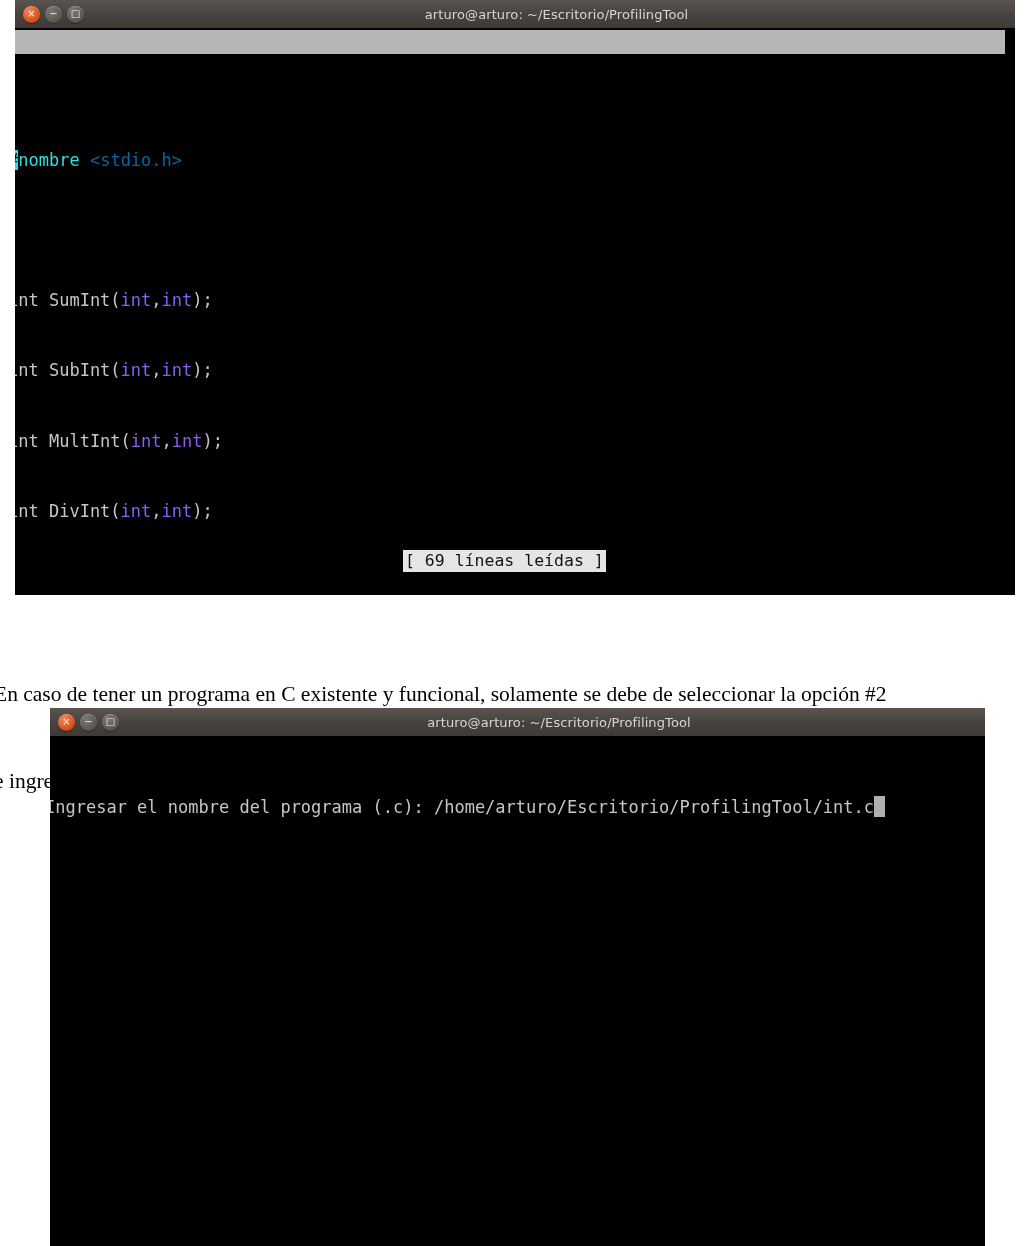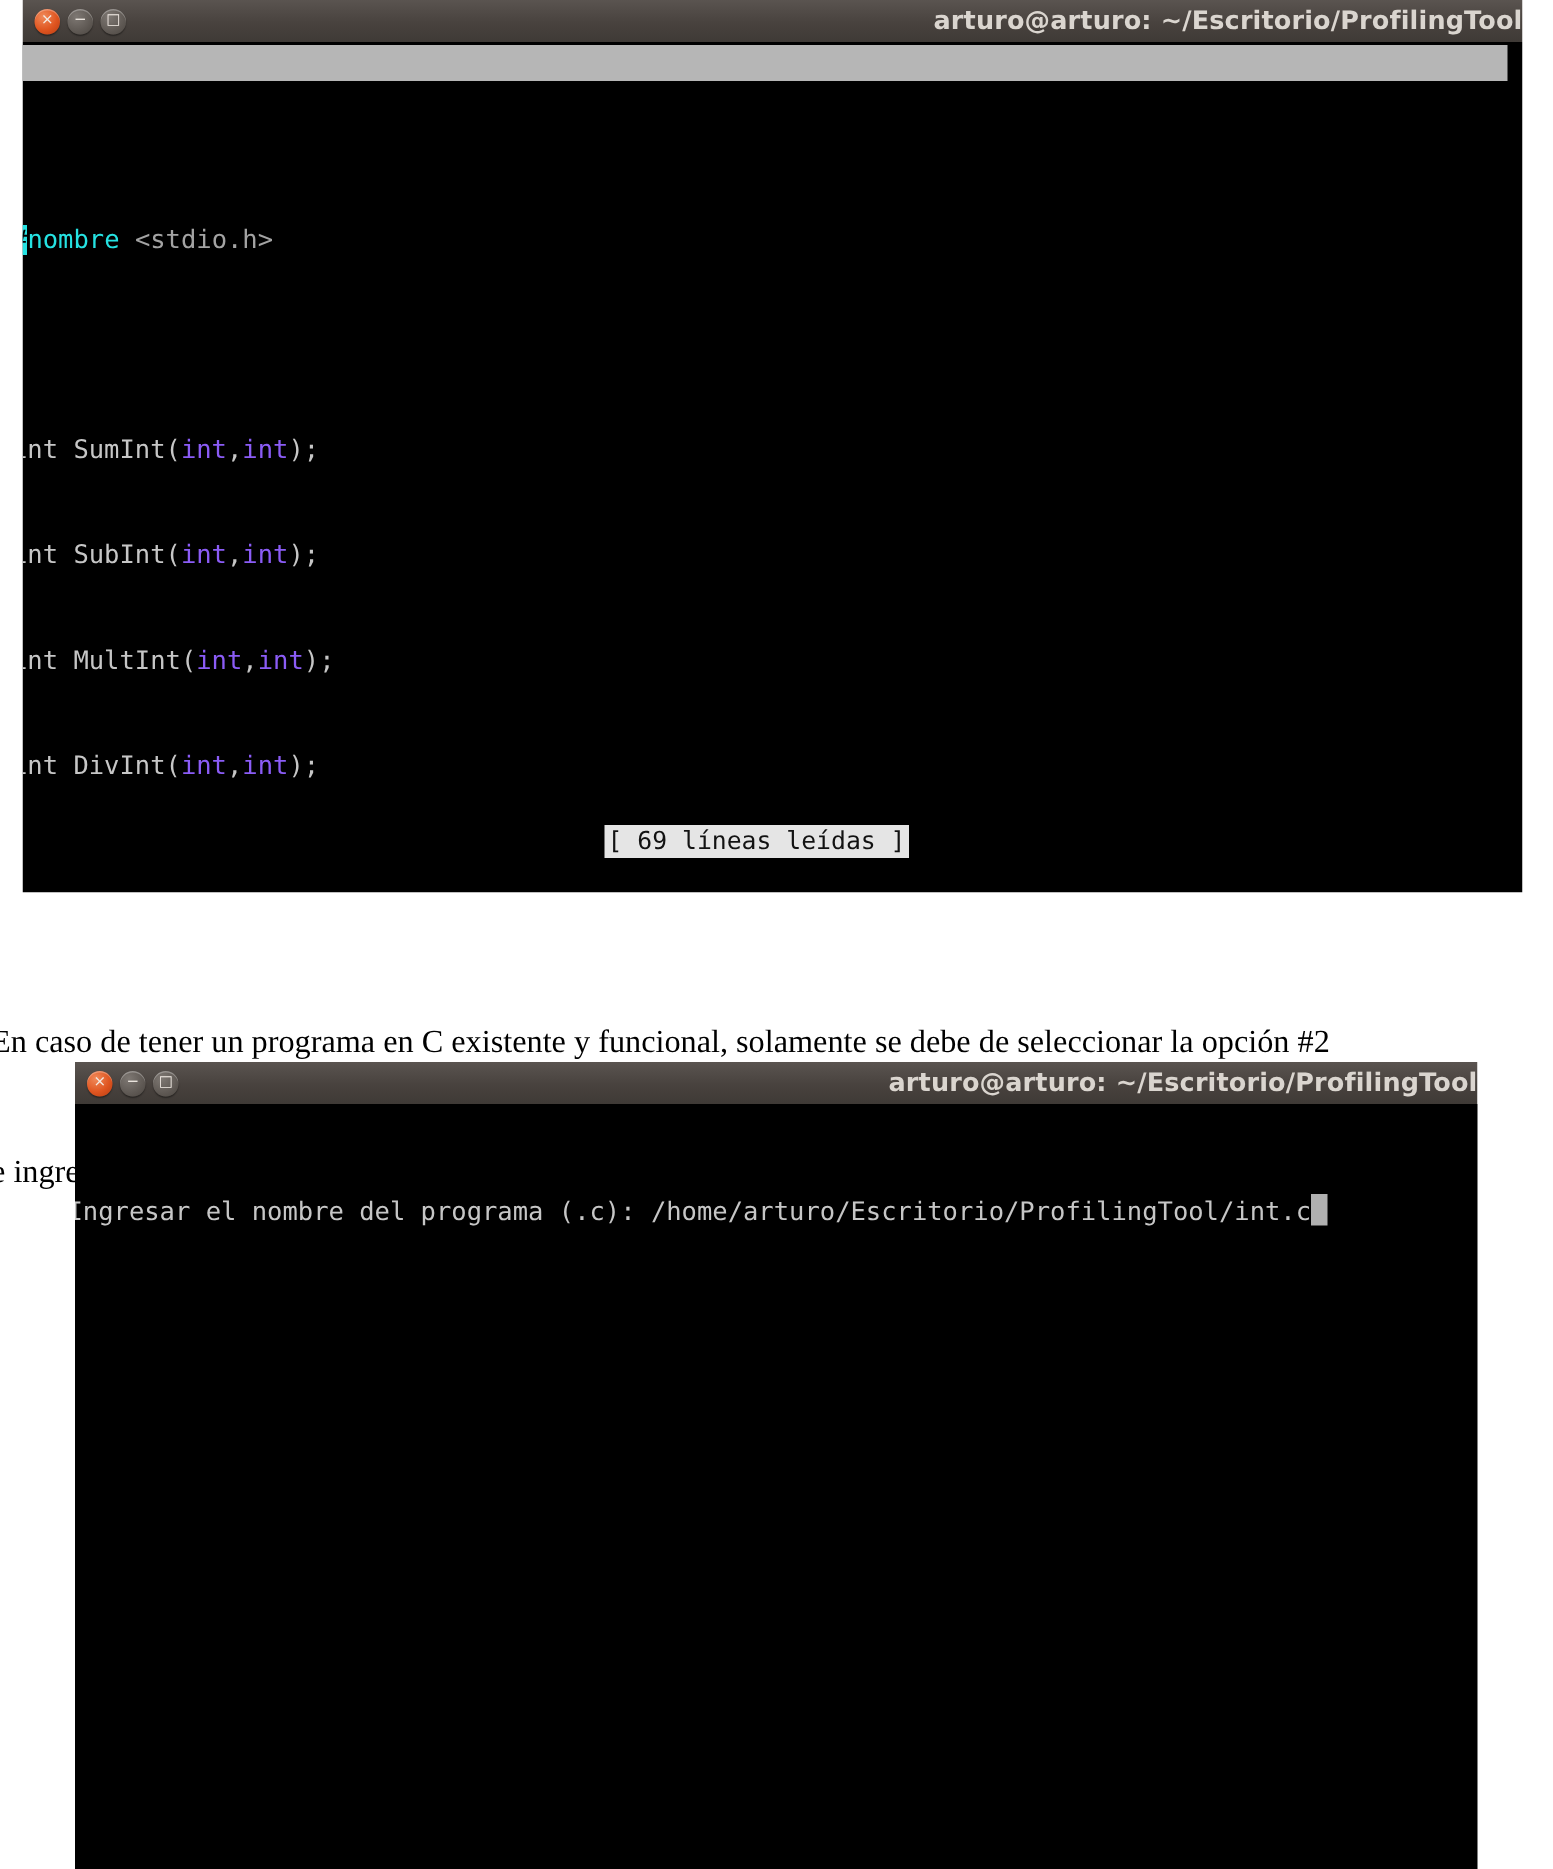--- a/index.html
+++ b/index.html
@@ -27,26 +27,26 @@
     font-family:"DejaVu Sans", sans-serif;
     font-size:10px;line-height:1;
     color:#f3ece6;
     box-shadow:inset 0 1px 0 rgba(255,255,255,.28), 0 1px 1px rgba(0,0,0,.4);
   }
   .wbtn.close{background:radial-gradient(circle at 35% 30%,#f08a5a 0%,#df5520 55%,#b83c11 100%);}
   .wbtn.min{background:radial-gradient(circle at 35% 30%,#7e7873 0%,#5f5954 60%,#4b4641 100%);}
   .wbtn.max{background:radial-gradient(circle at 35% 30%,#7e7873 0%,#5f5954 60%,#4b4641 100%);}
   .wbtn .glyph{position:relative;top:-0.5px;}
   .wtitle{
-    flex:1;text-align:right;
+    flex:1;text-align:center;
     margin-left:14px;
     color:#dad5cf;
     font-family:"DejaVu Sans", sans-serif;
-    font-weight:bold;
-    font-size:17px;
+    font-weight:normal;
+    font-size:13px;
     letter-spacing:.1px;
     white-space:nowrap;
   }
   .termbody{
     background:#000000;
     position:relative;
     font-family:"DejaVu Sans Mono","Liberation Mono",monospace;
     overflow:hidden;
   }
 
@@ -69,21 +69,21 @@
     position:absolute;left:-7px;top:74px;
     font-size:17px;
     line-height:23.4px;
     white-space:pre;
     color:#cfcfcf;
   }
   .nano-code .ln{height:23.4px;}
   .c-type{color:#8b5cf6;}
   .c-id{color:#c6c6c6;}
   .c-inc{color:#25e2e2;}
-  .c-str{color:#a3a3a3;}
+  .c-str{color:#0369a1;}
   .cursor-inv{background:#25e2e2;color:#000000;}
 
   .nano-status{
     position:absolute;
     left:388px;top:522px;
     background:#e5e5e5;color:#121212;
     font-size:16.5px;line-height:22px;
     padding:0 2px;
     white-space:pre;
   }

